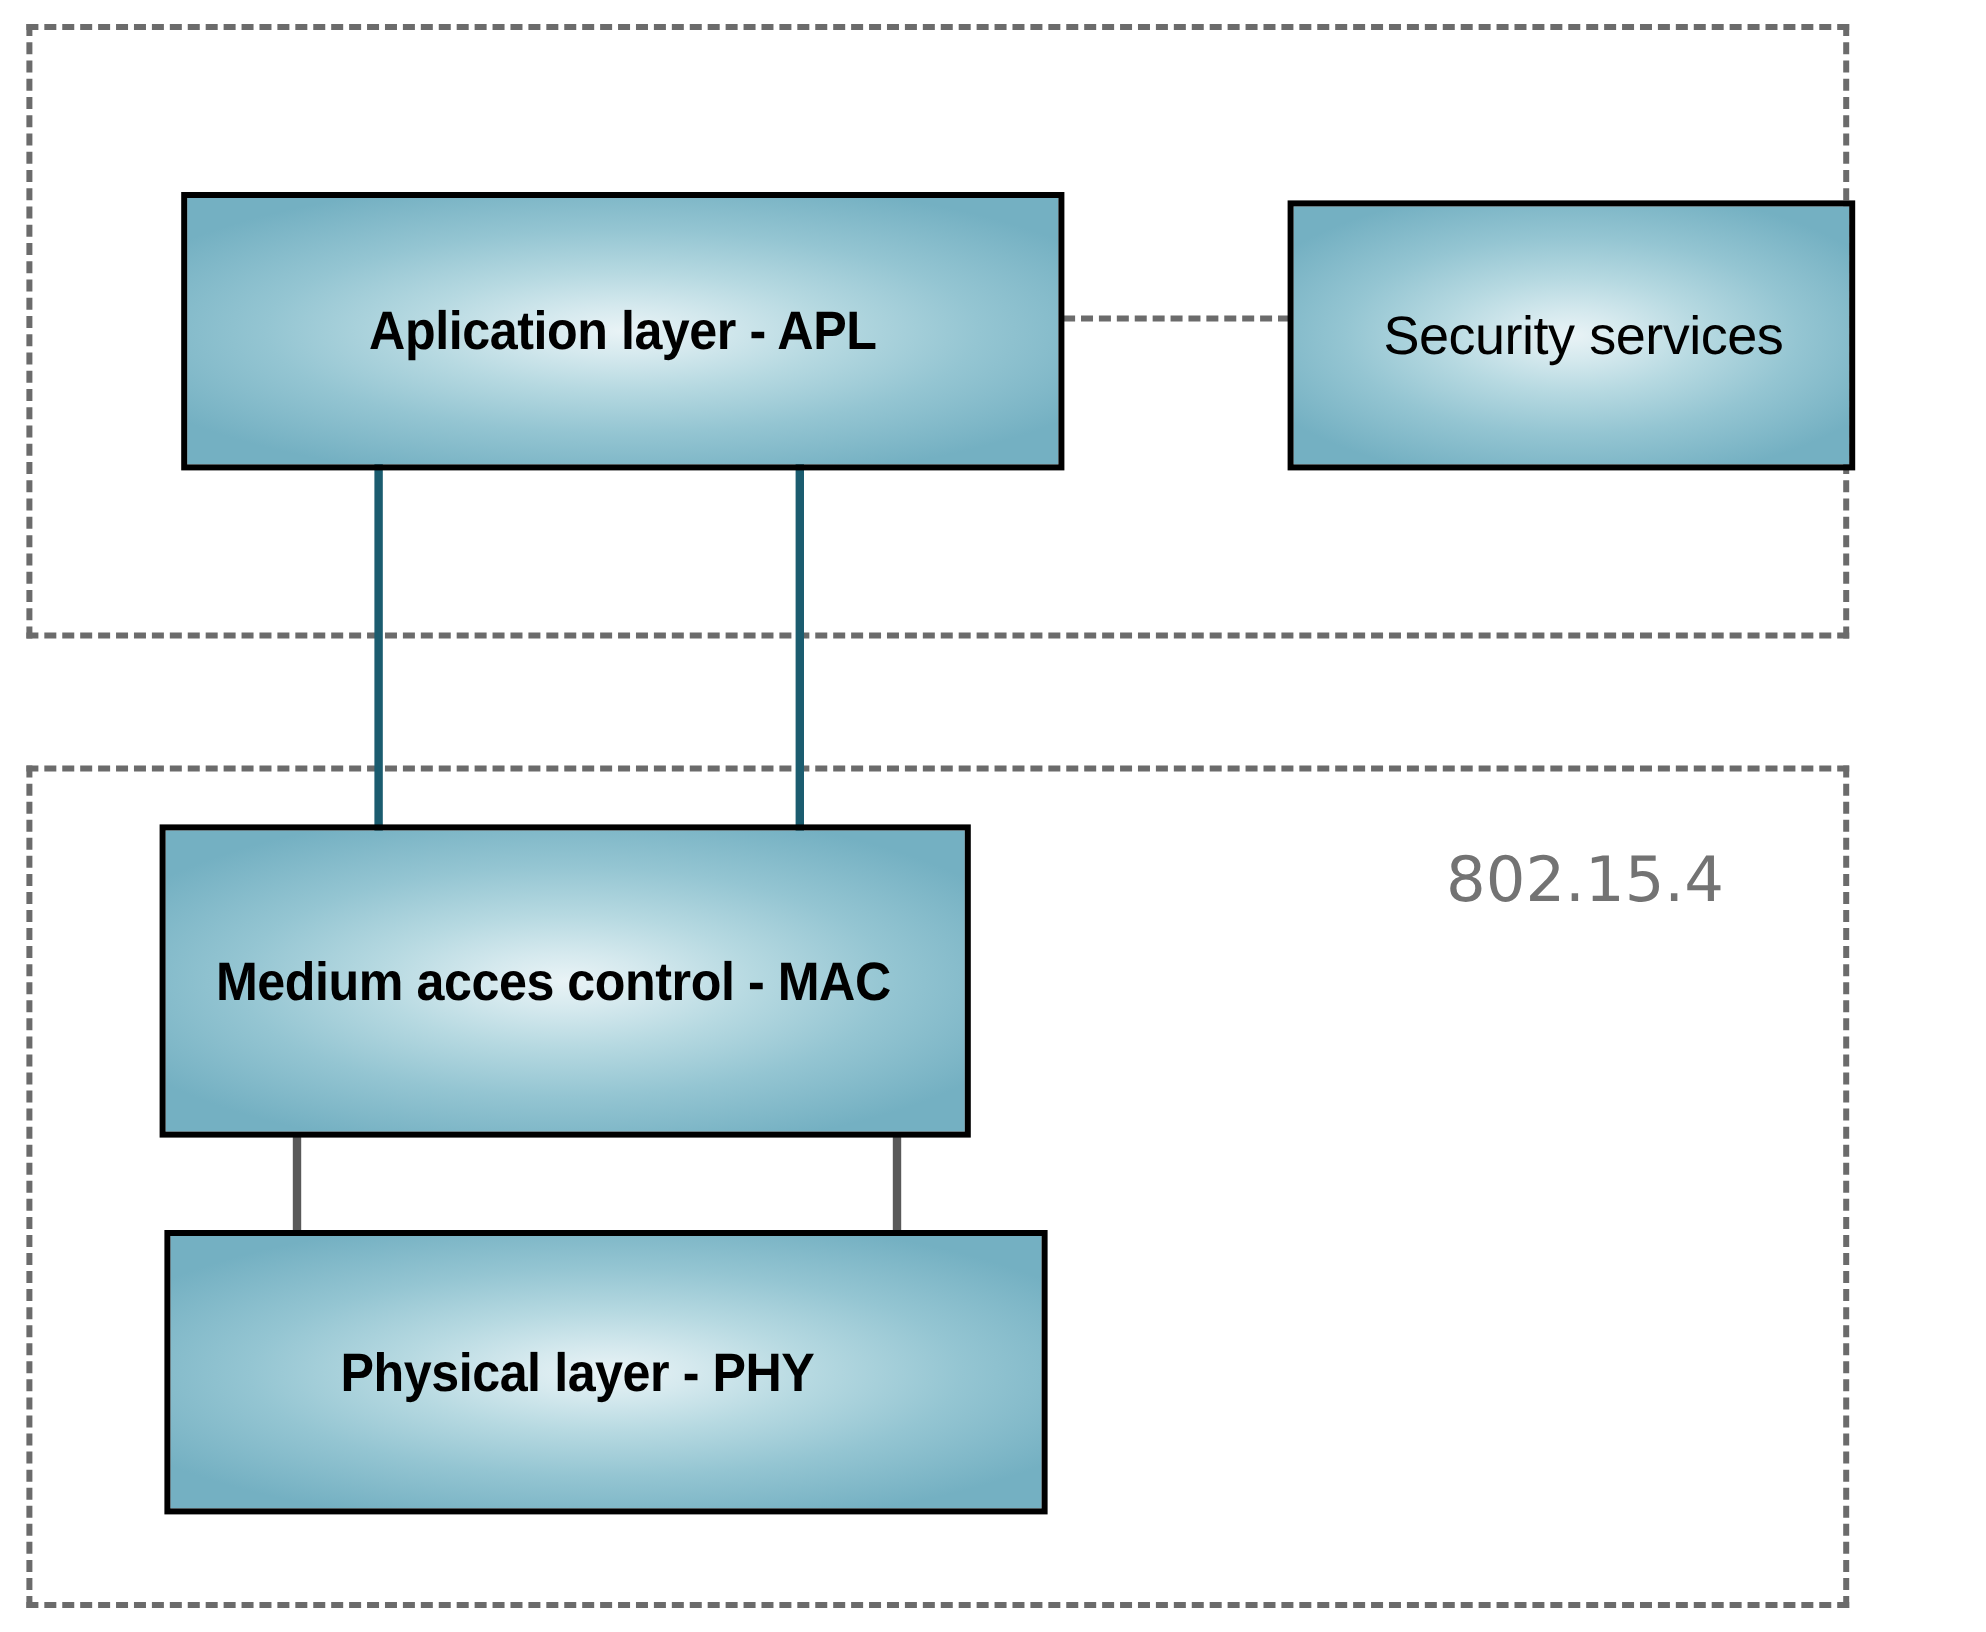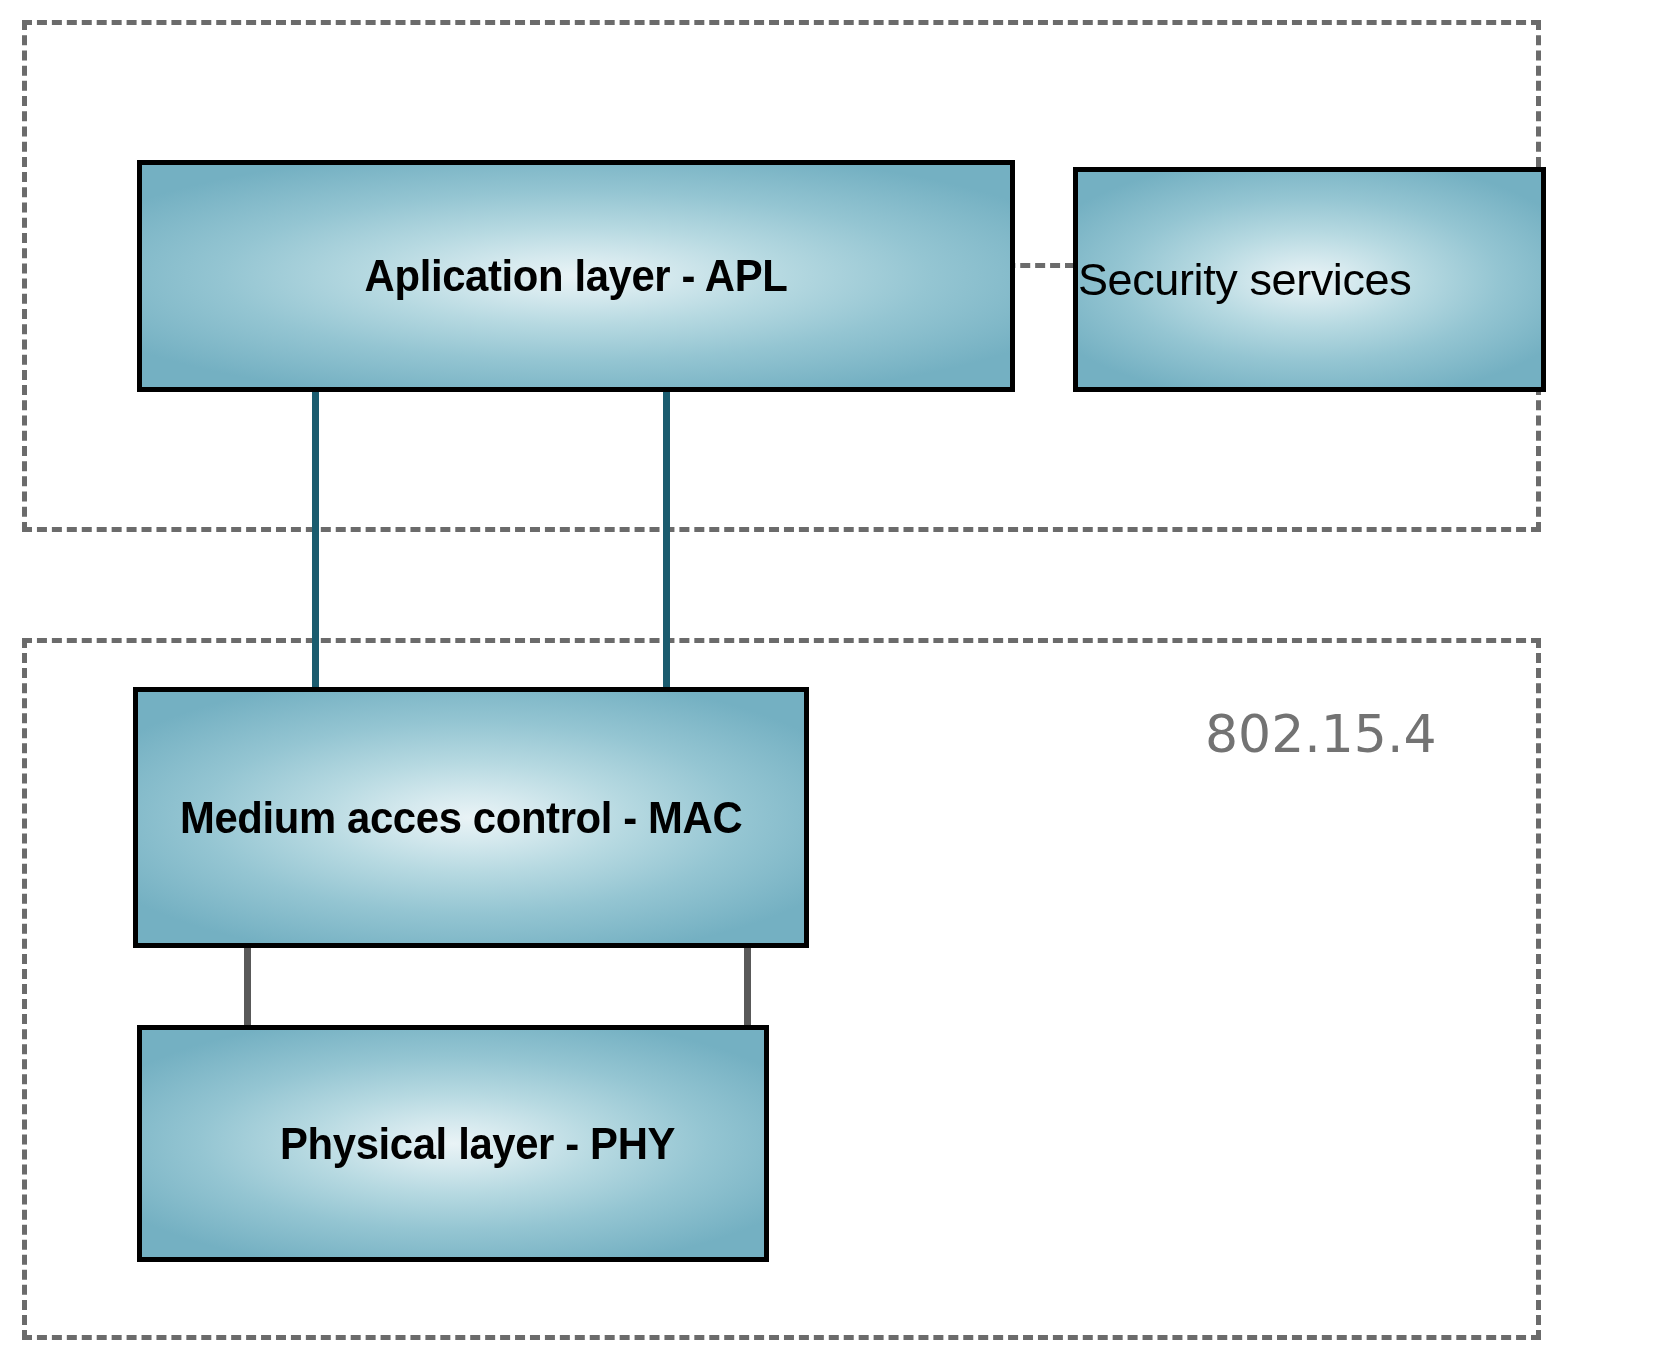--- a/index.html
+++ b/index.html
@@ -64,56 +64,57 @@
     font-weight: bold;
     font-size: 45px;
     line-height: 1.05;
     letter-spacing: -0.4px;
     transform: scaleX(0.93);
     transform-origin: center center;
     white-space: nowrap;
   }
 
   #box-apl {
-    left: 137px;
+    left: 151px;
     top: 160px;
-    width: 878px;
+    width: 736px;
     height: 232px;
   }
   #box-apl .layer-label {
     text-align: center;
   }
 
   #box-security {
     left: 1073px;
     top: 167px;
     width: 473px;
     height: 225px;
   }
   #box-security .layer-label {
-    text-align: left;
+    text-align: center;
     font-weight: normal;
     transform: scaleX(1);
+    padding-left: 20px;
   }
 
   #box-mac {
     left: 133px;
     top: 687px;
     width: 676px;
     height: 261px;
   }
   #box-mac .layer-label {
     text-align: left;
     padding-left: 20px;
   }
 
   #box-phy {
     left: 137px;
     top: 1025px;
-    width: 632px;
+    width: 736px;
     height: 237px;
   }
   #box-phy .layer-label {
     text-align: left;
     padding-left: 125px;
   }
 
   
   .connector-teal {
     position: absolute;

